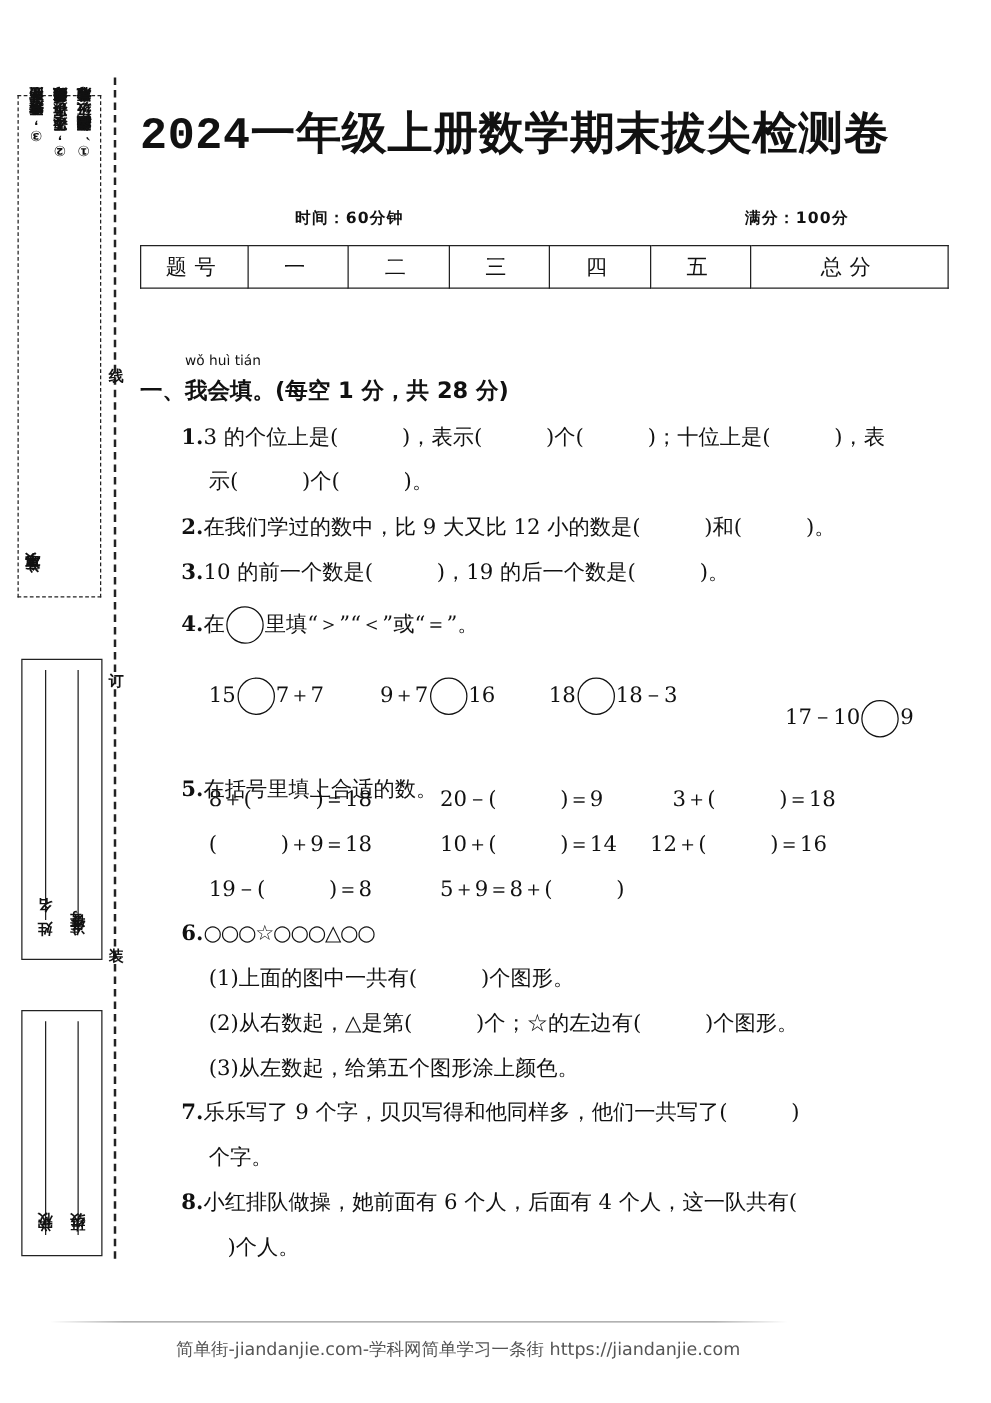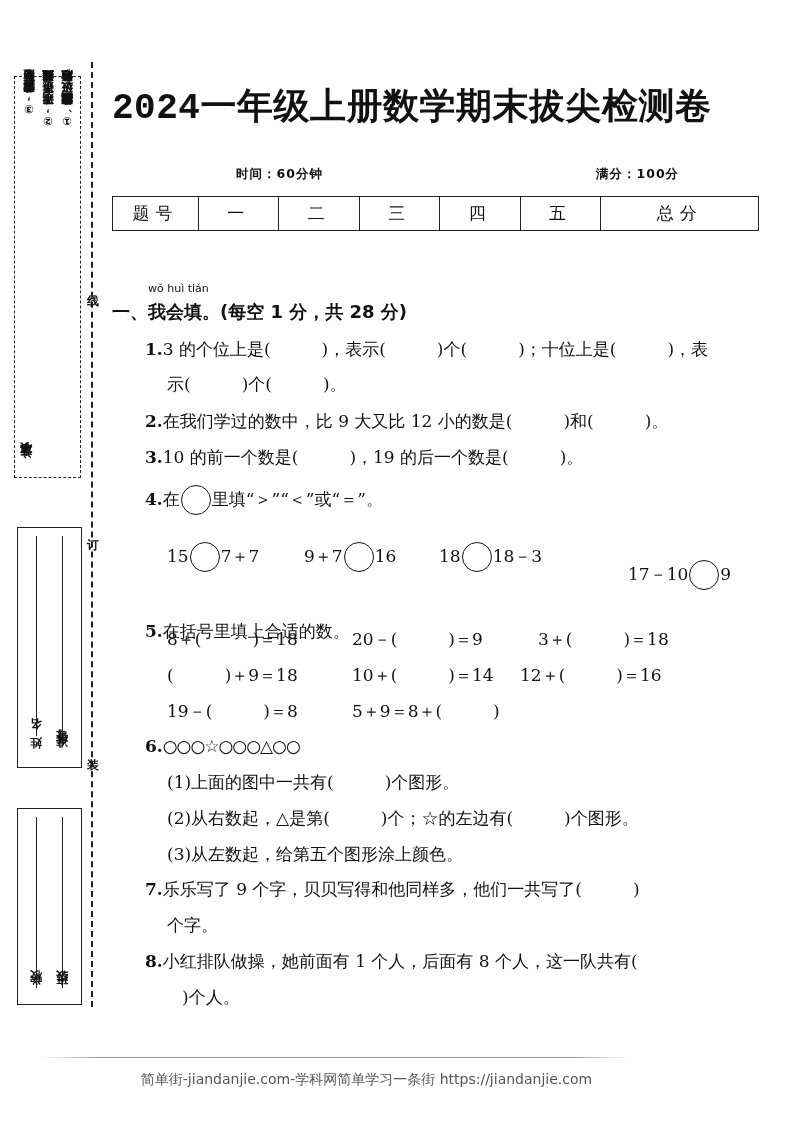--- a/index.html
+++ b/index.html
@@ -150,19 +150,19 @@
   <div class="indent" style="top:491px;">(1)上面的图中一共有(　　　)个图形。</div>
   <div class="indent" style="top:527px;">(2)从右数起，△是第(　　　)个；☆的左边有(　　　)个图形。</div>
   <div class="indent" style="top:563px;text-align:right;">(3)从左数起，给第五个图形涂上颜色。</div>
 
   <div class="q" style="top:598px;">
     <span class="num">7.</span><span>乐乐写了 9 个字，贝贝写得和他同样多，他们一共写了(　　　)</span>
   </div>
   <div class="indent" style="top:634px;">个字。</div>
 
   <div class="q" style="top:670px;">
-    <span class="num">8.</span><span>小红排队做操，她前面有 1 个人，后面有 8 个人，这一队共有(</span>
+    <span class="num">8.</span><span>小红排队做操，她前面有 6 个人，后面有 4 个人，这一队共有(</span>
   </div>
   <div class="indent" style="top:706px; left:70px;">)个人。</div>
 </div>
 
 <div class="footer-line"></div>
 <div class="footer">简单街-jiandanjie.com-学科网简单学习一条街 https://jiandanjie.com</div>
 
 </body></html>

